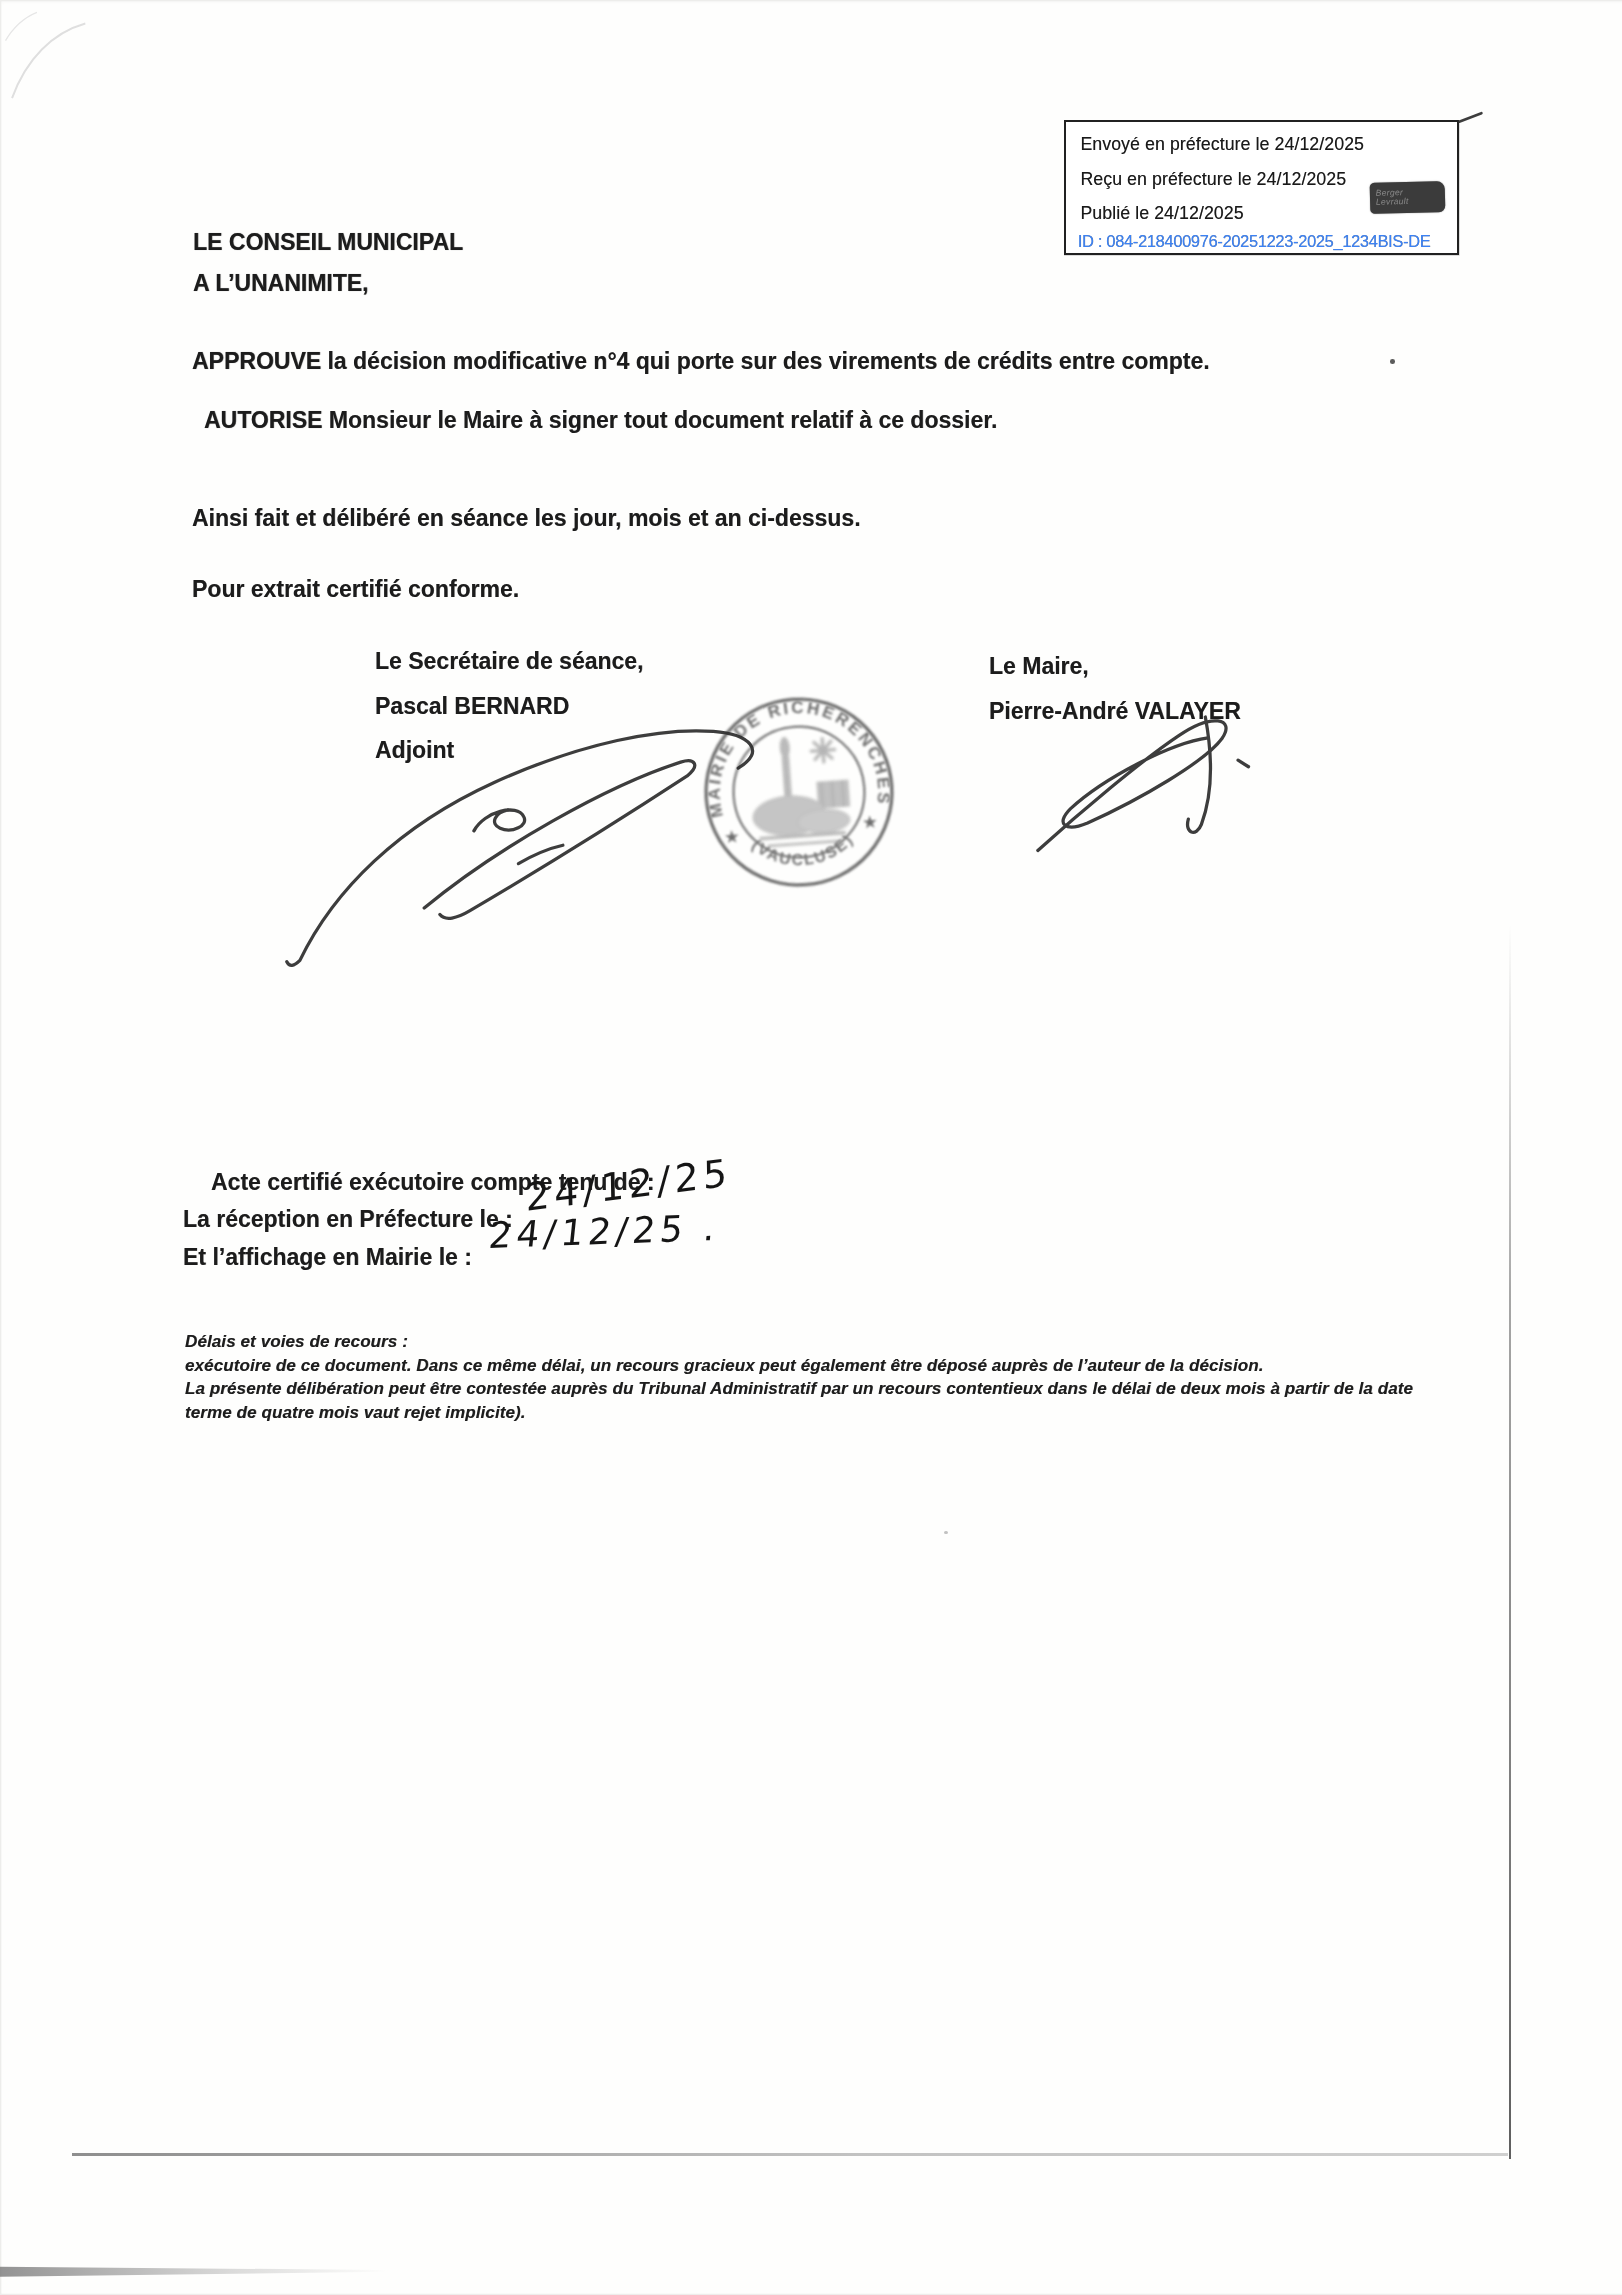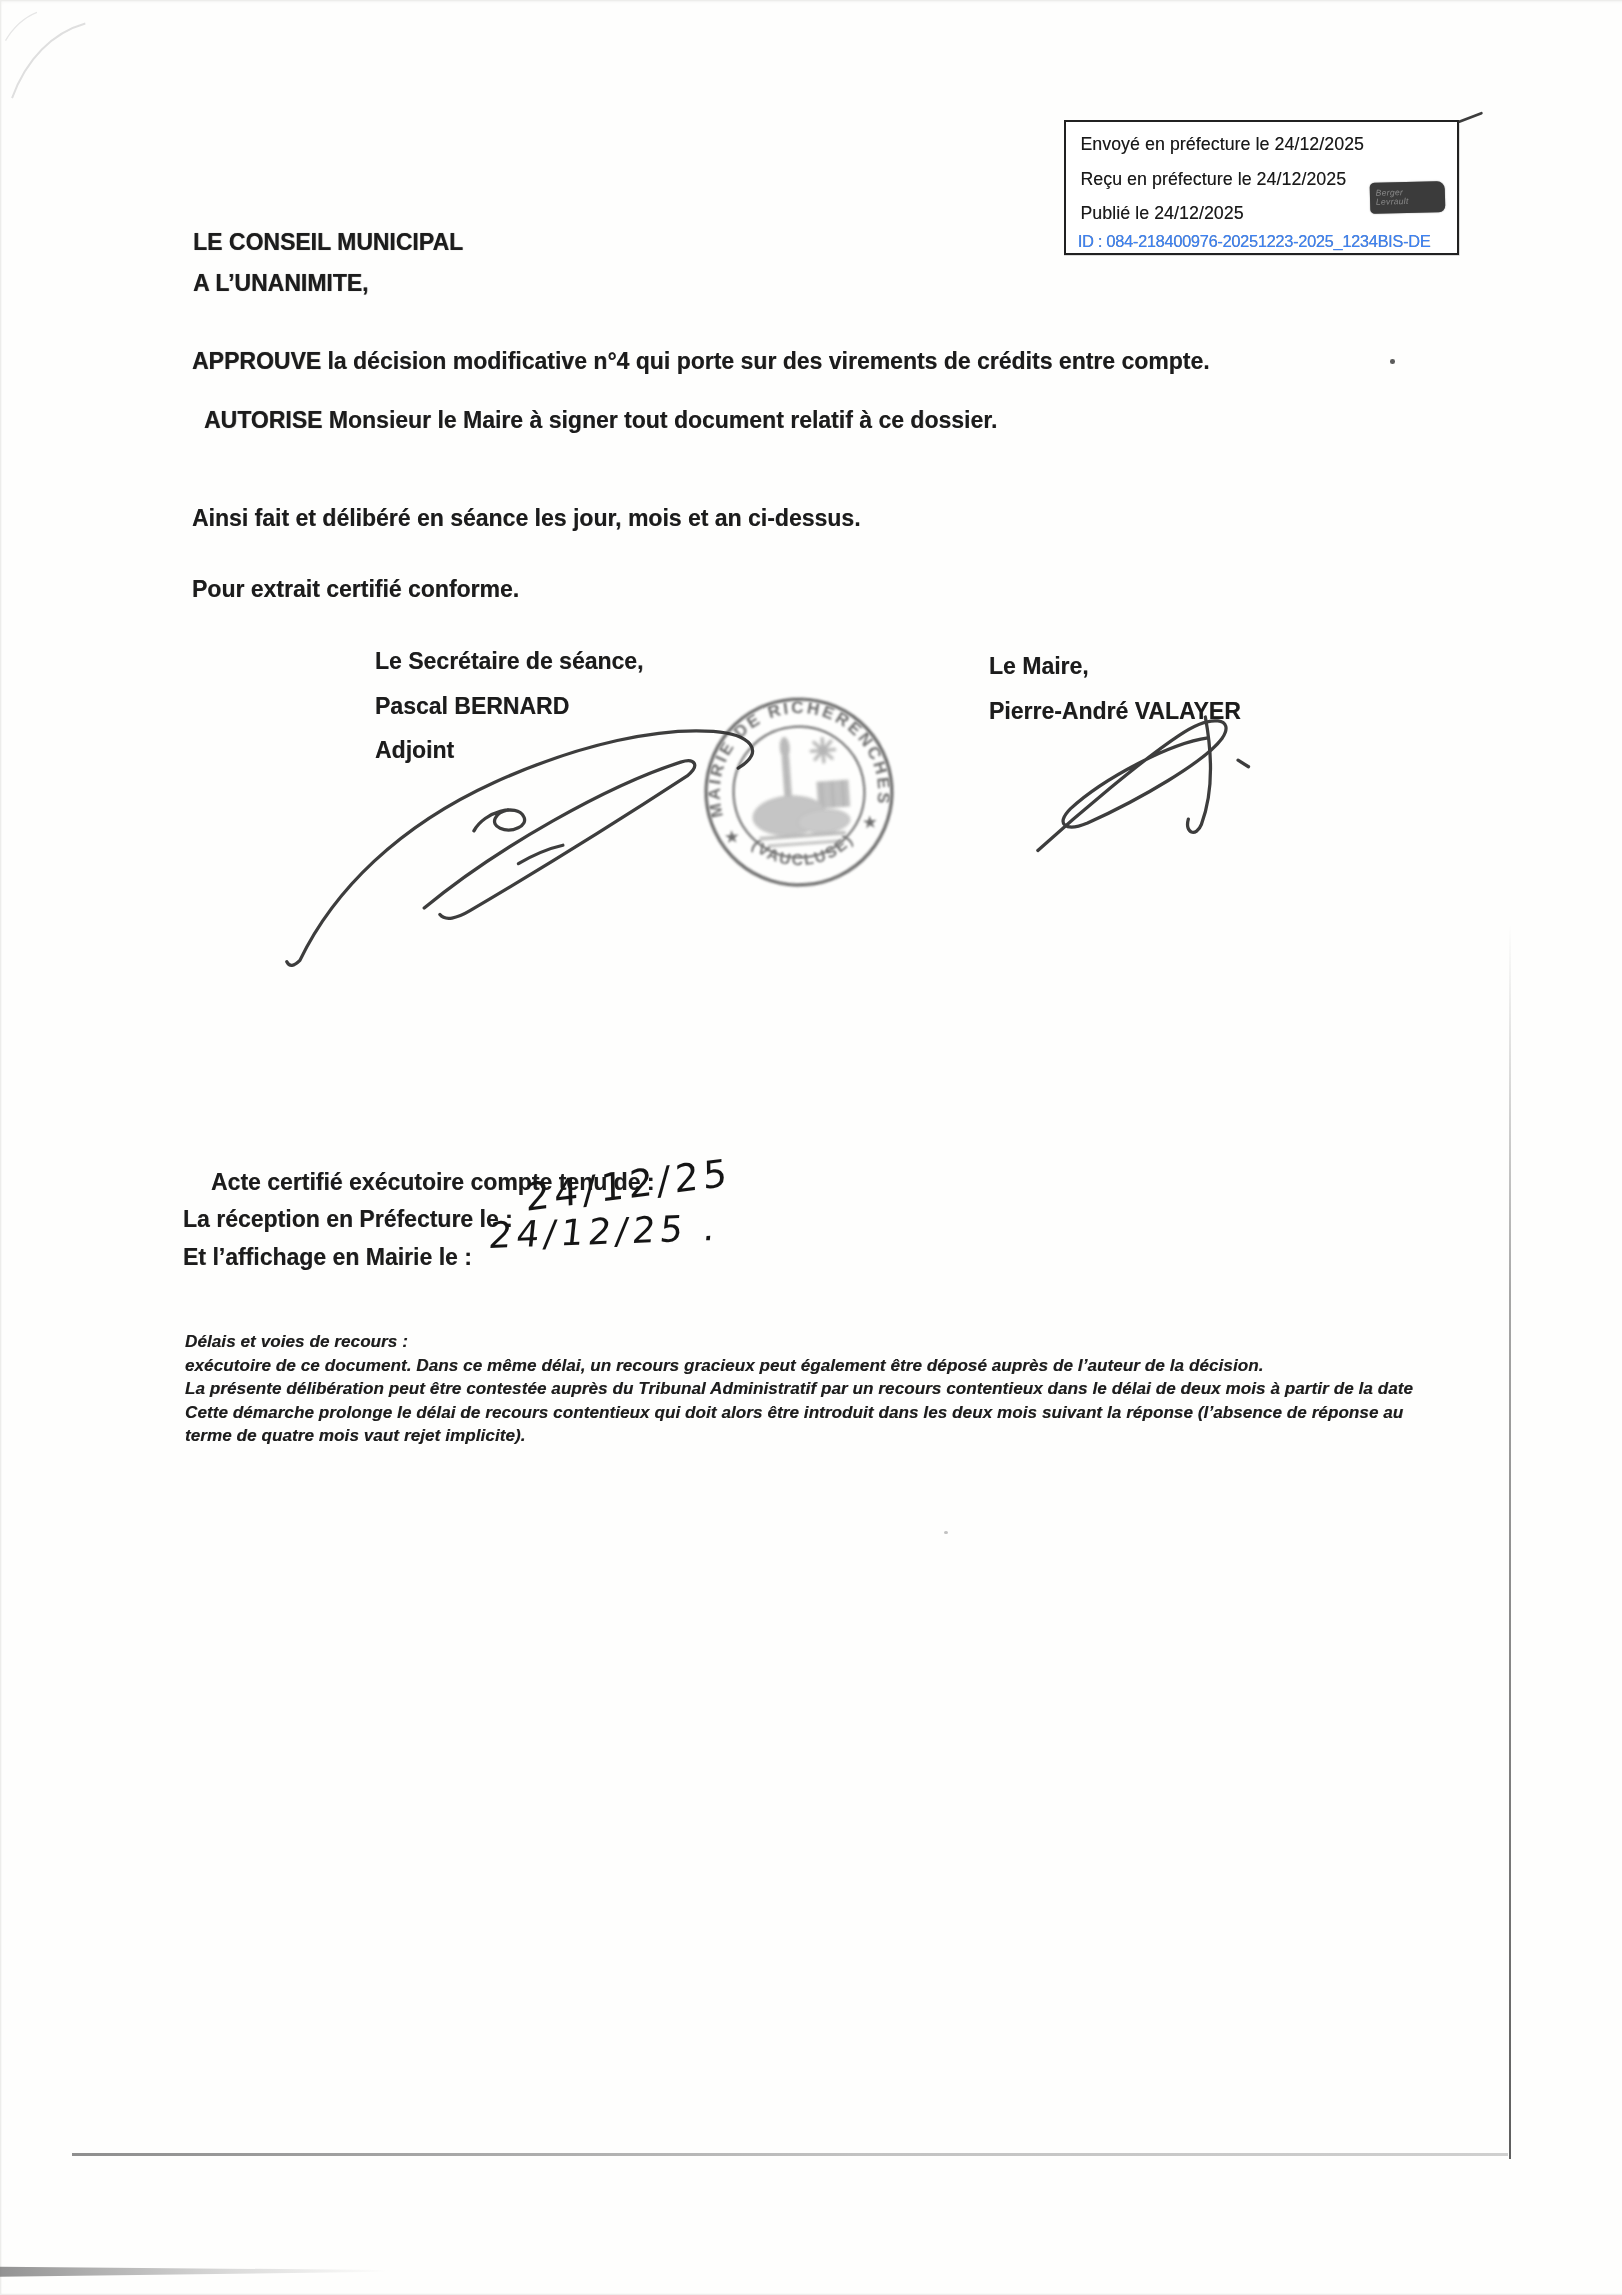--- a/index.html
+++ b/index.html
@@ -201,21 +201,20 @@
   <div class="docline ink" style="left:183px; top:1170px;margin-left:28px;">Acte certifié exécutoire compte tenu de :</div>
   <div class="docline ink" style="left:183px; top:1207px;text-align:center;">La réception en Préfecture le :</div>
   <div class="docline ink" style="left:183px; top:1245px;">Et l’affichage en Mairie le :</div>
   <span class="hw hw1">24/12/25</span>
   <span class="hw hw2">24/12/25 .</span>
 
   <div class="footer">
     <div>Délais et voies de recours :</div>
     <div>exécutoire de ce document. Dans ce même délai, un recours gracieux peut également être déposé auprès de l’auteur de la décision.</div>
     <div>La présente délibération peut être contestée auprès du Tribunal Administratif par un recours contentieux dans le délai de deux mois à partir de la date</div>
-    <div>Cette démarche prolonge le délai de recours contentieux qui doit alors être introduit dans les deux mois suivant la réponse (l’absence de réponse au</div>
     <div>terme de quatre mois vaut rejet implicite).</div>
   </div>
 
   <div class="scan-vline"></div>
   <div class="scan-hline"></div>
   <div class="scan-wedge"></div>
   <div class="speck speck1"></div>
   <div class="speck speck2"></div>
 
 </div>

